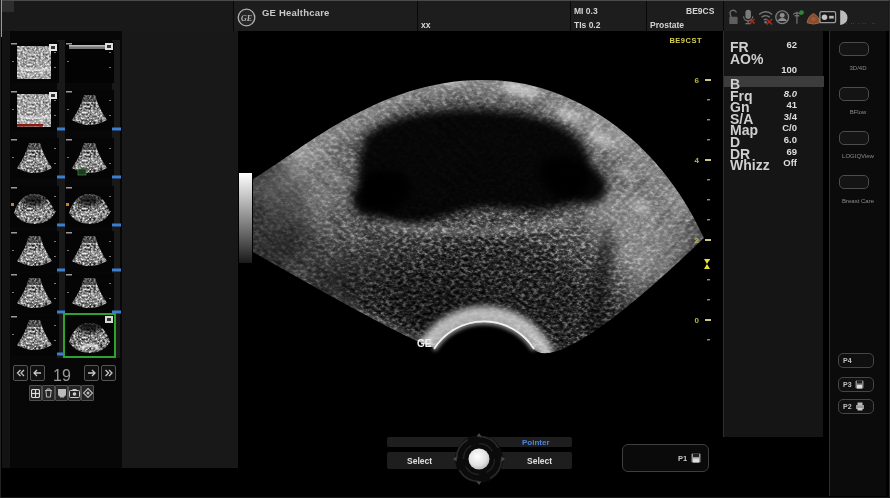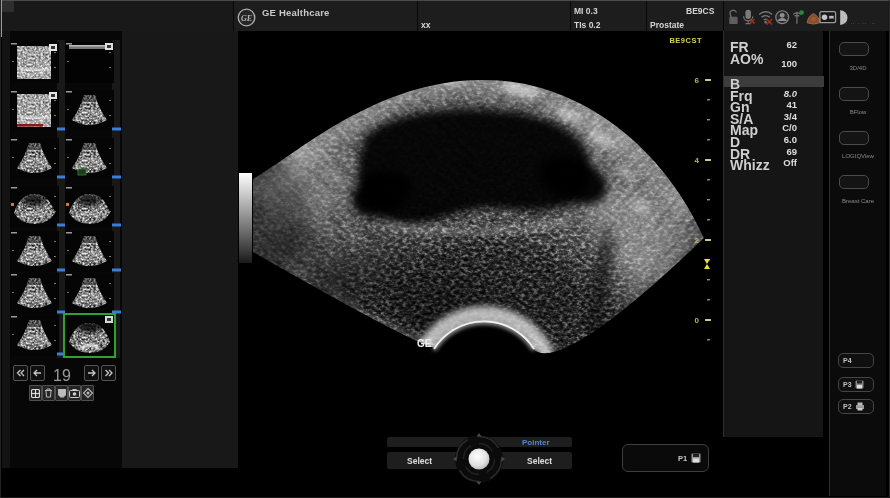--- a/index.html
+++ b/index.html
@@ -462,21 +462,21 @@
 </g>
 <path d="M466,228 L472,228 L469,233 Z M466,238 L472,238 L469,233 Z" fill="#e8e23a"></path>
 </svg>
   </div>
 
   <div class="abs" id="params">
     <div id="bbar"></div>
     <div class="plab" style="top:8px;">FR</div>
     <div class="pval" style="top:8px;">62</div>
     <div class="plab" style="top:19.5px;">AO%</div>
-    <div class="pval" style="top:27px;margin-left:32px;">100</div>
+    <div class="pval" style="top:33px;margin-left:32px;">100</div>
     <div class="plab" style="top:45px;">B</div>
     <div class="plab" style="top:56.5px;">Frq</div>
     <div class="pval" style="top:56.5px;font-style:italic;">8.0</div>
     <div class="plab" style="top:68.1px;">Gn</div>
     <div class="pval" style="top:68.1px;">41</div>
     <div class="plab" style="top:79.7px;">S/A</div>
     <div class="pval" style="top:79.7px;">3/4</div>
     <div class="plab" style="top:91.3px;">Map</div>
     <div class="pval" style="top:91.3px;">C/0</div>
     <div class="plab" style="top:102.9px;">D</div>

